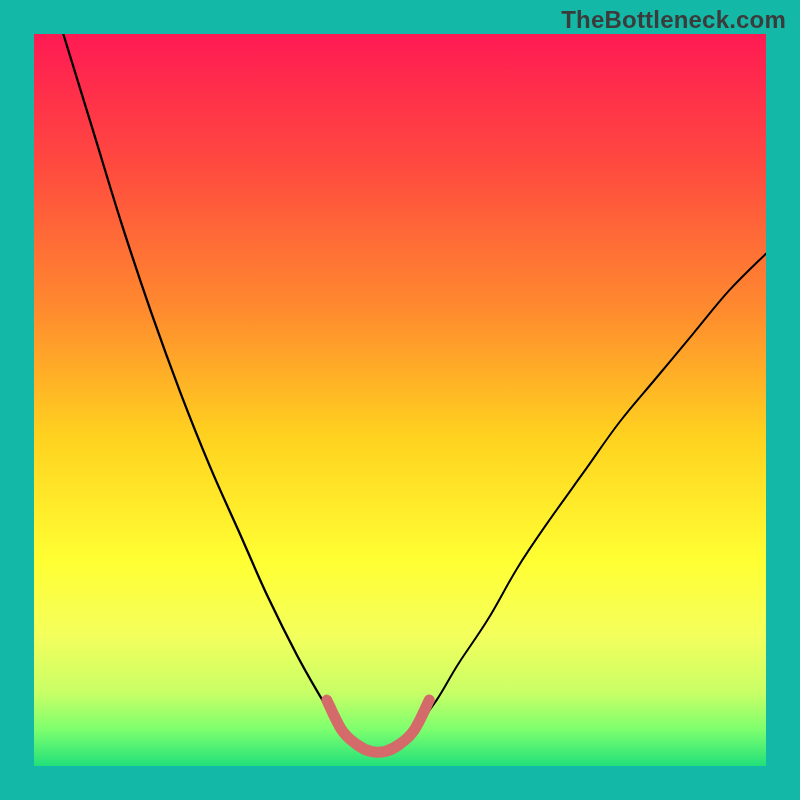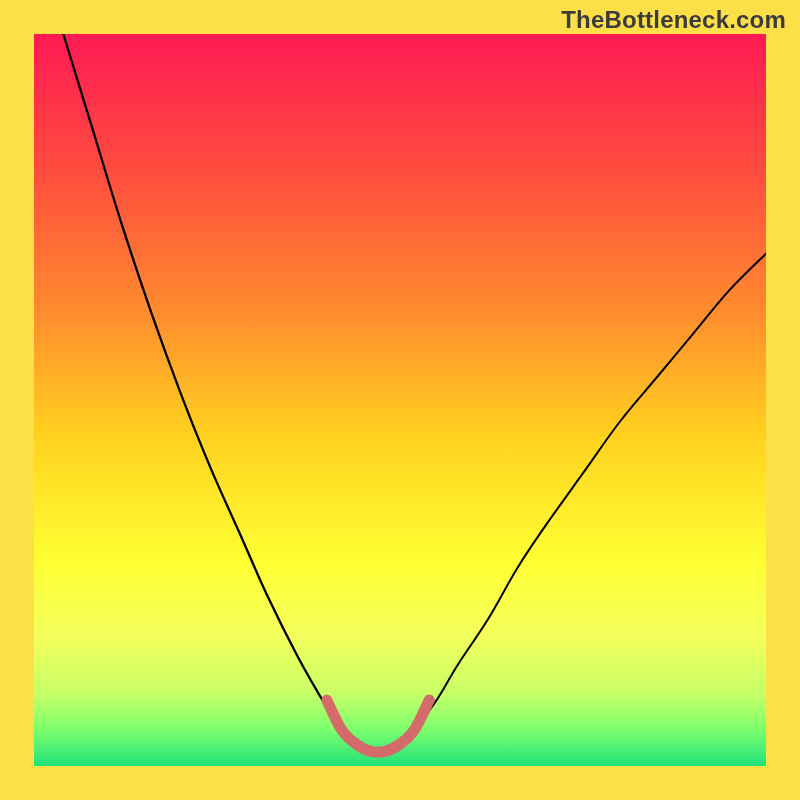--- a/index.html
+++ b/index.html
@@ -1,20 +1,20 @@
 <!DOCTYPE html>
 <html><head>
 <meta charset="utf-8">
 <style>
   * { margin: 0; padding: 0; box-sizing: border-box; }
   html, body { width: 800px; height: 800px; overflow: hidden; background: #000; }
   .frame {
     width: 800px;
     height: 800px;
-    background: #fde047;
+    background: #14b8a6;
     position: relative;
     text-align: center;
   }
   .watermark {
     position: absolute;
     top: 6px;
     right: 14px;
     font-family: Arial, Helvetica, sans-serif;
     font-size: 24px;
     font-weight: 600;

